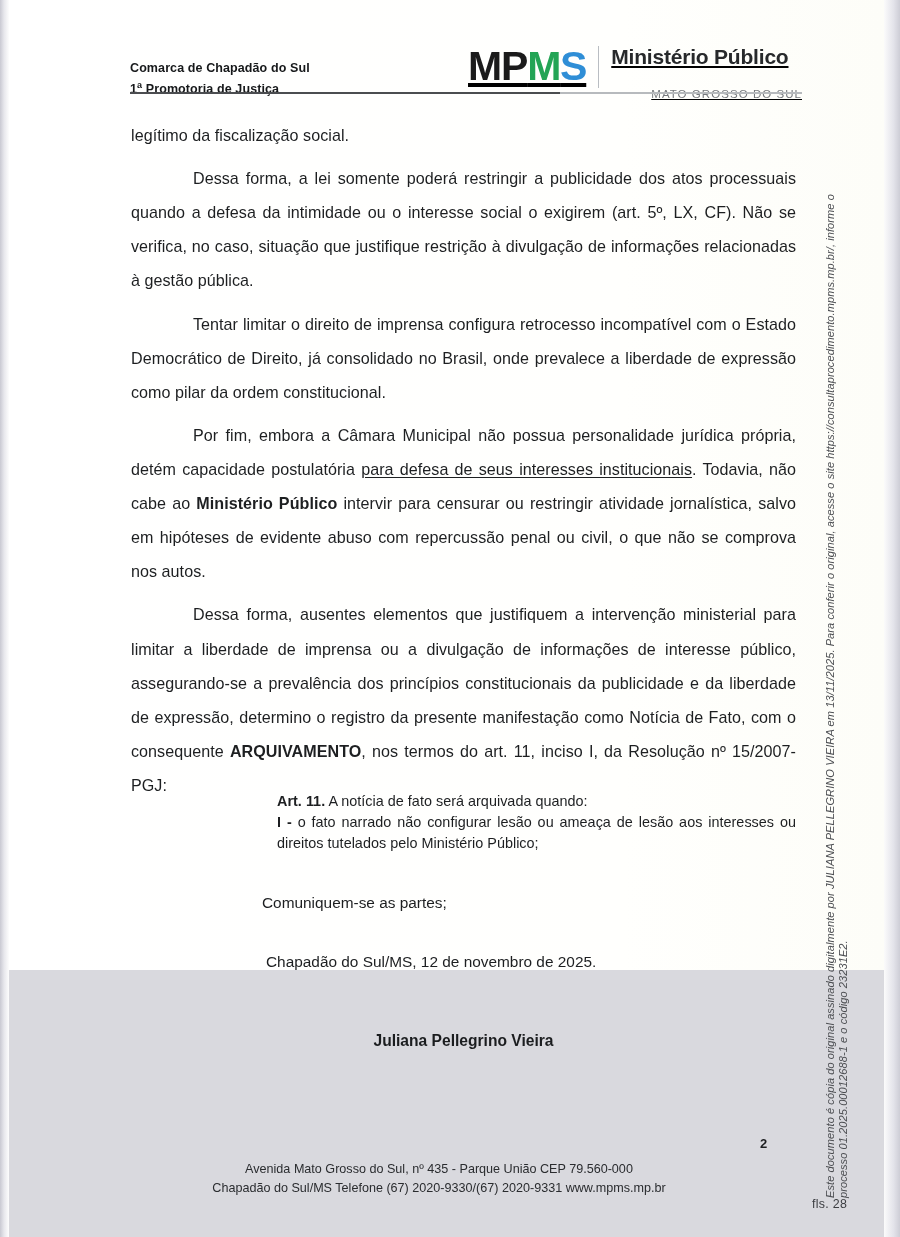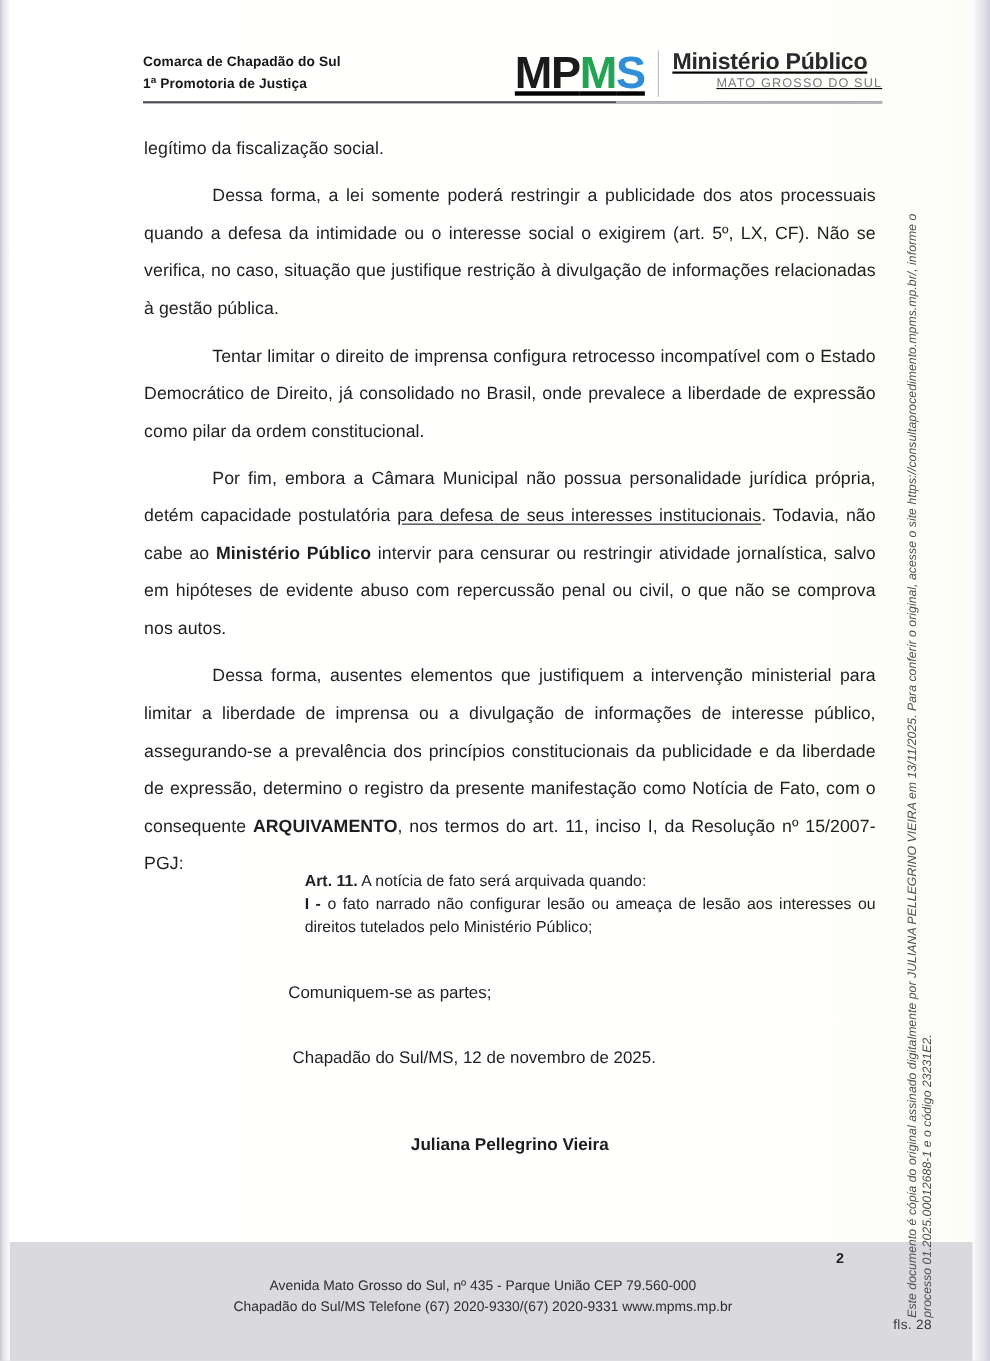--- a/index.html
+++ b/index.html
@@ -12,21 +12,21 @@
     height: 1237px;
     font-family: "Liberation Sans", sans-serif;
     overflow: hidden;
     position: relative;
   }
 
   
   #page {
     position: absolute;
     left: 0; top: 0;
-    width: 900px; height: 1129px;
+    width: 900px; height: 970px;
     background: #ffffff;
     box-sizing: border-box;
   }
   
   #edge-left {
     position: absolute; left: 0; top: 0;
     width: 9px; height: 1237px;
     background: linear-gradient(to right, #c9c9d2 0%, #e7e7ec 45%, #fdfdfd 100%);
   }
   #edge-right {
@@ -88,21 +88,21 @@
     font-size: 21px;
     font-weight: bold;
     color: #27292b;
     line-height: 1.05;
     letter-spacing: -.2px;
   }
   #logo-words .w2 {
     font-size: 11.5px;
     color: #76797d;
     letter-spacing: 1.05px;
-    margin-top: 2px;
+    margin-top: 20px;
     padding-left: 40px;
   }
   #header-rule {
     position: absolute;
     left: 130px; top: 92px;
     width: 672px;
     height: 0;
     border-top: 2px solid #4b4d50;
   }
   #header-rule2 {

